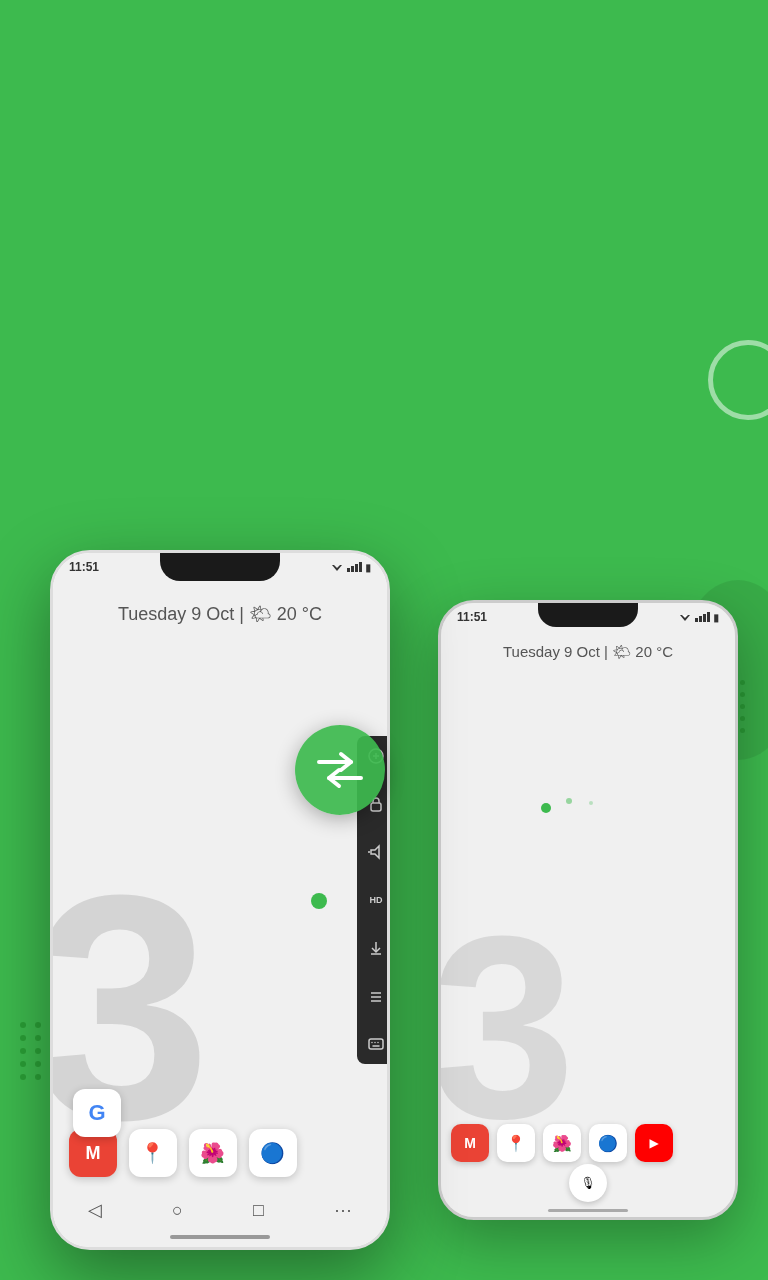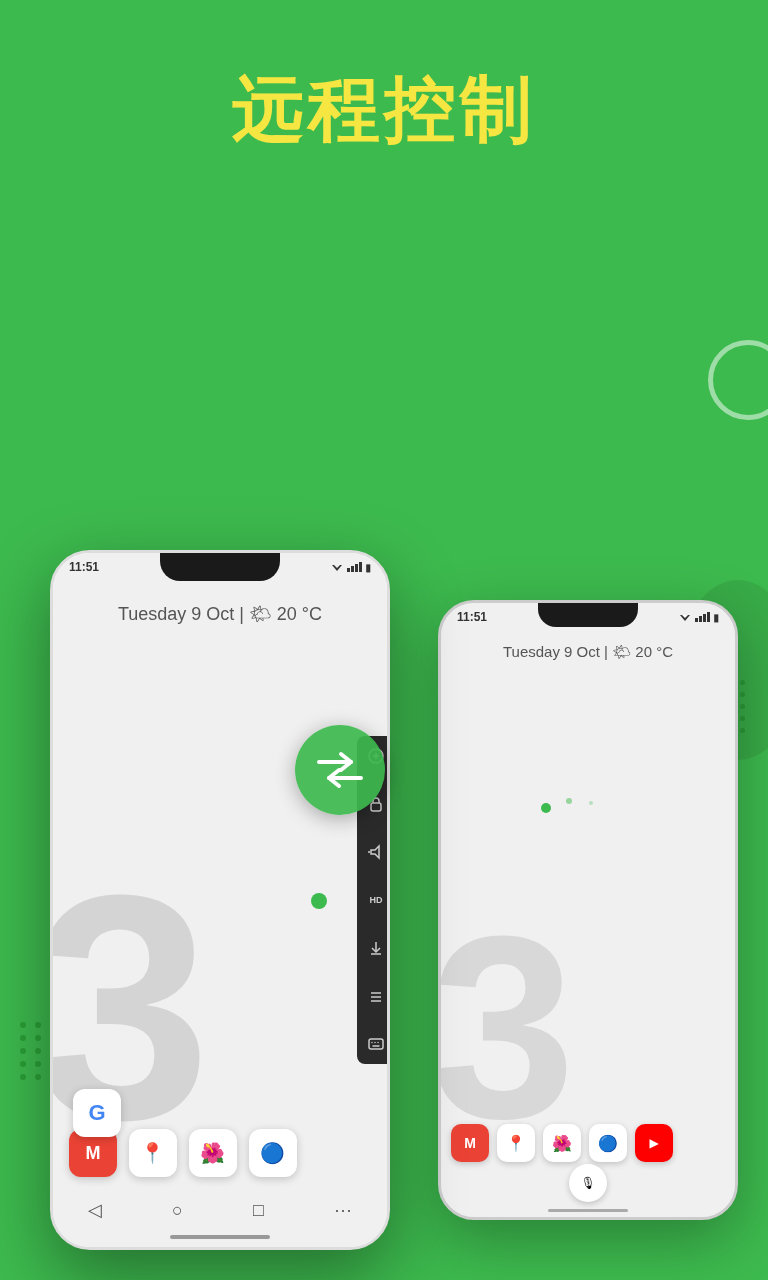--- a/index.html
+++ b/index.html
@@ -477,21 +477,20 @@
       <div class="dot"></div>
       <div class="dot"></div>
     <div class="dot"></div>
       <div class="dot"></div>
       <div class="dot"></div>
       <div class="dot"></div>
       <div class="dot"></div>
   </div>
 
   <div class="title-section">
-    <div class="main-title">远程控制</div>
   </div>
 
   <div class="phones-container">
 
     <div class="phone-back">
       <div class="phone-screen">
 
         <div class="phone-notch-small"></div>
 
         <div class="status-bar">

